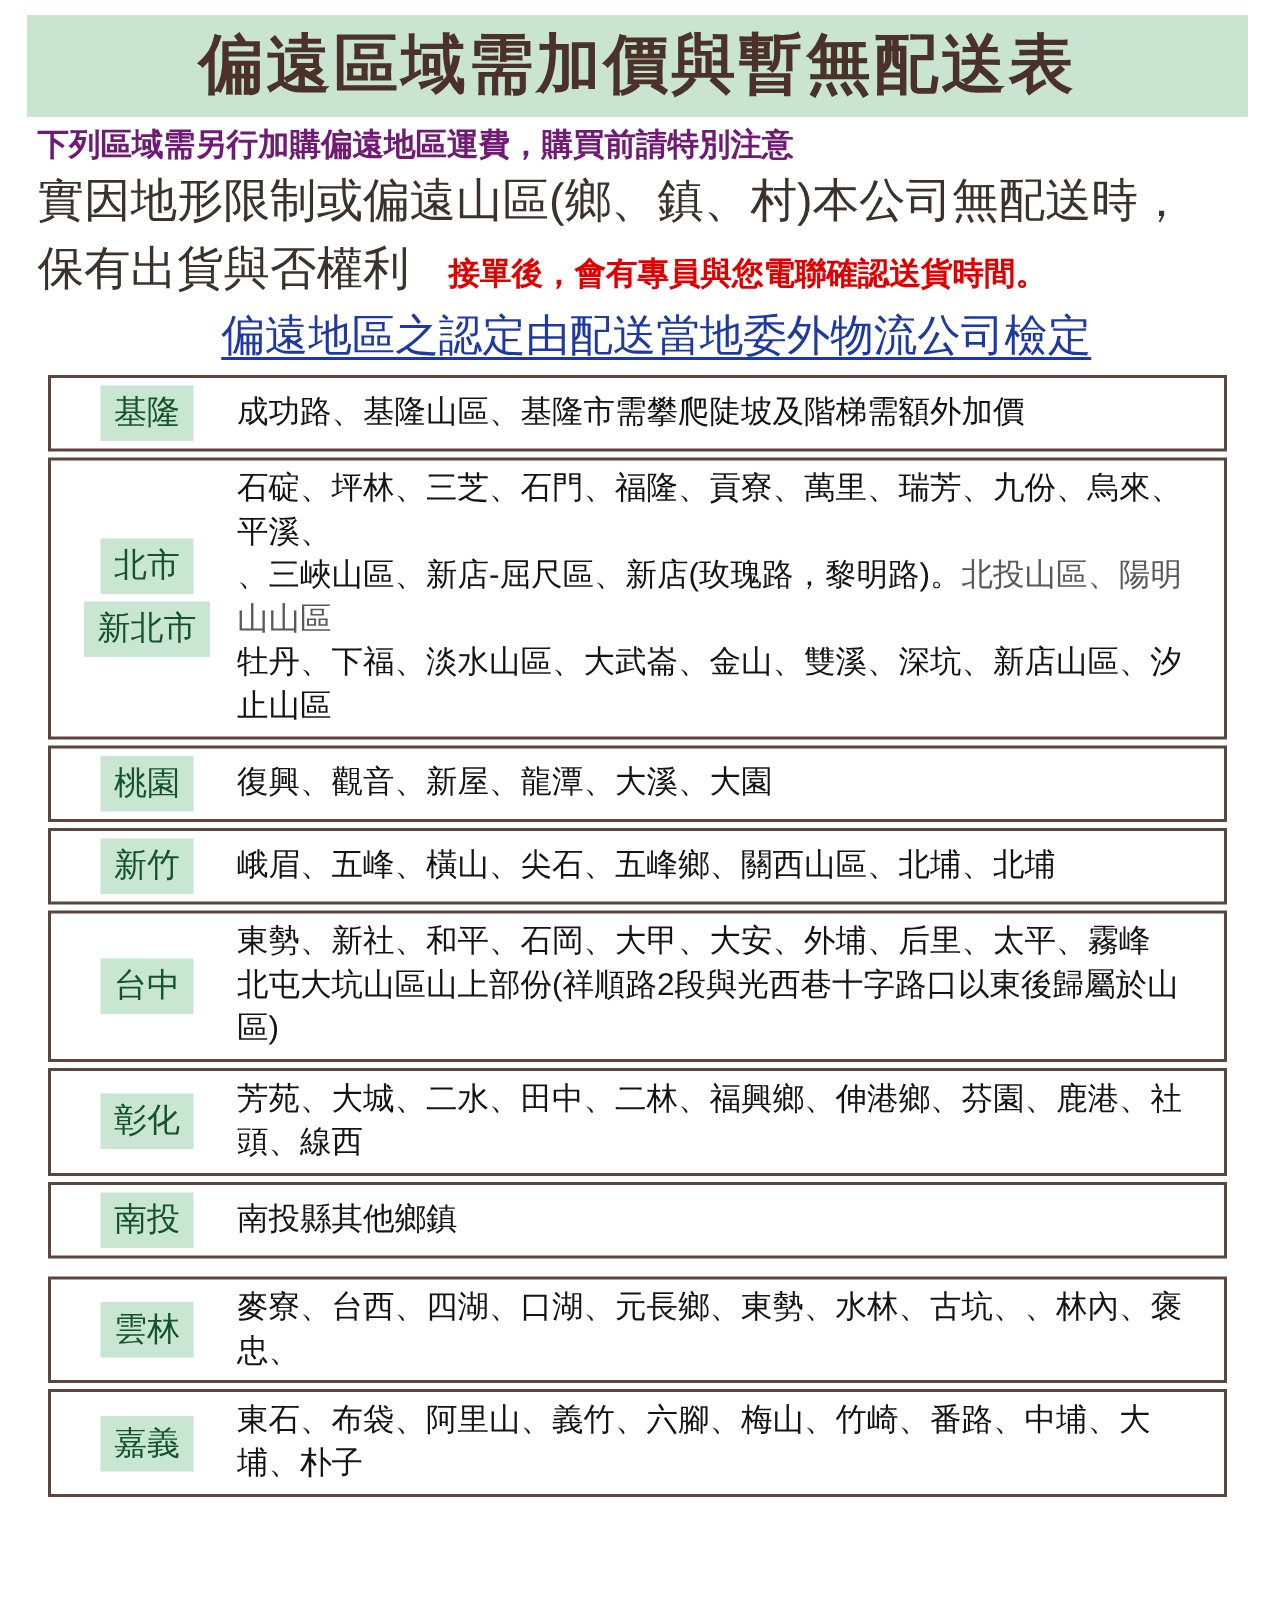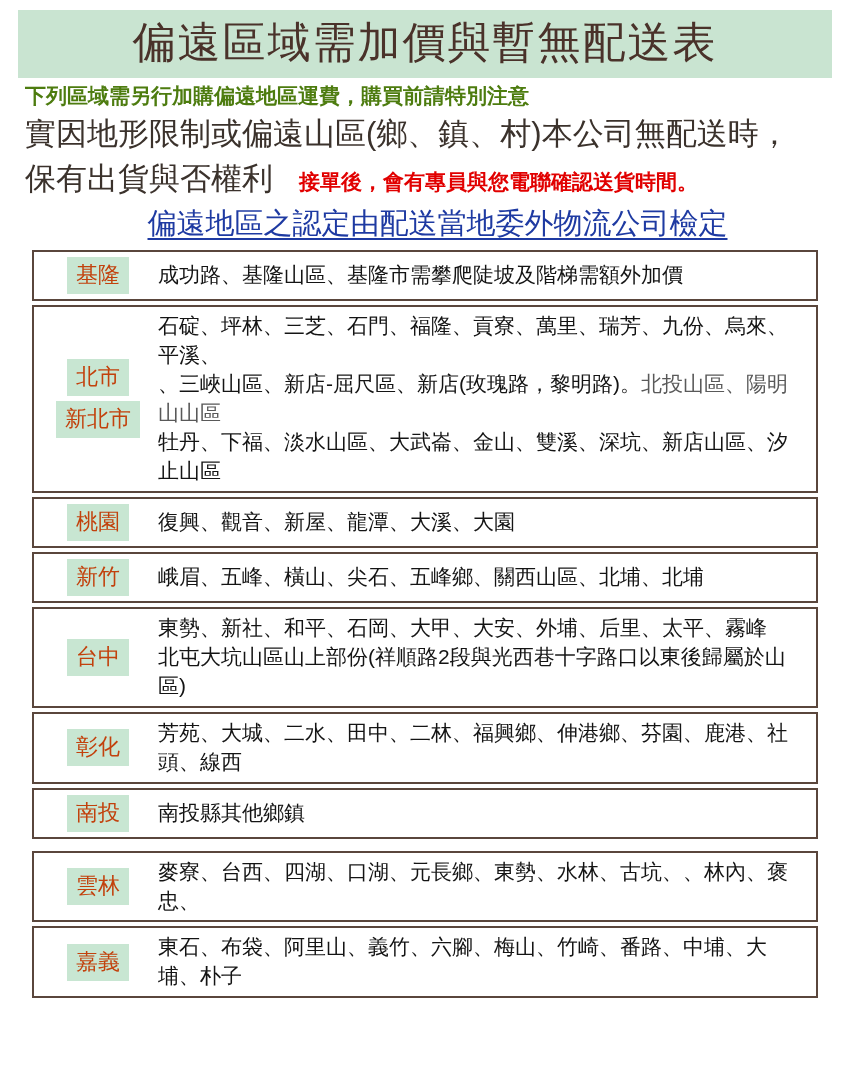--- a/index.html
+++ b/index.html
@@ -12,30 +12,30 @@
     position: relative;
   }
   .banner {
     background: #c9e4d1;
     margin: 10px 18px 0 18px;
     text-align: center;
   }
   .banner.top {
     padding: 4px 0 6px 0;
     font-size: 43px;
-    font-weight: normal;
+    font-weight: bold;
     color: #4a322a;
     letter-spacing: 2px;
   }
   .notice-red {
     margin: 4px 0 2px 25px;
     font-family: "Liberation Serif", serif;
     font-weight: bold;
     font-size: 21px;
-    color: #4d7c0f;
+    color: #701a75;
   }
   .statement {
     margin: 2px 0 0 25px;
     font-size: 31px;
     color: #3b322c;
     line-height: 1.45;
   }
   .statement .line2 { display: flex; align-items: baseline; gap: 26px; }
   .statement .red-inline {
     font-family: "Liberation Serif", serif;
@@ -70,21 +70,21 @@
   .labels {
     width: 104px;
     flex: 0 0 104px;
     display: flex;
     flex-direction: column;
     align-items: center;
     gap: 5px;
   }
   .label-chip {
     background: #c8e6d2;
-    color: #c2410c;
+    color: #14532d;
     font-size: 22px;
     padding: 3px 9px 4px 9px;
     white-space: nowrap;
   }
   .content {
     flex: 1;
     font-size: 21px;
     color: #141414;
     line-height: 1.38;
     padding-left: 8px;

